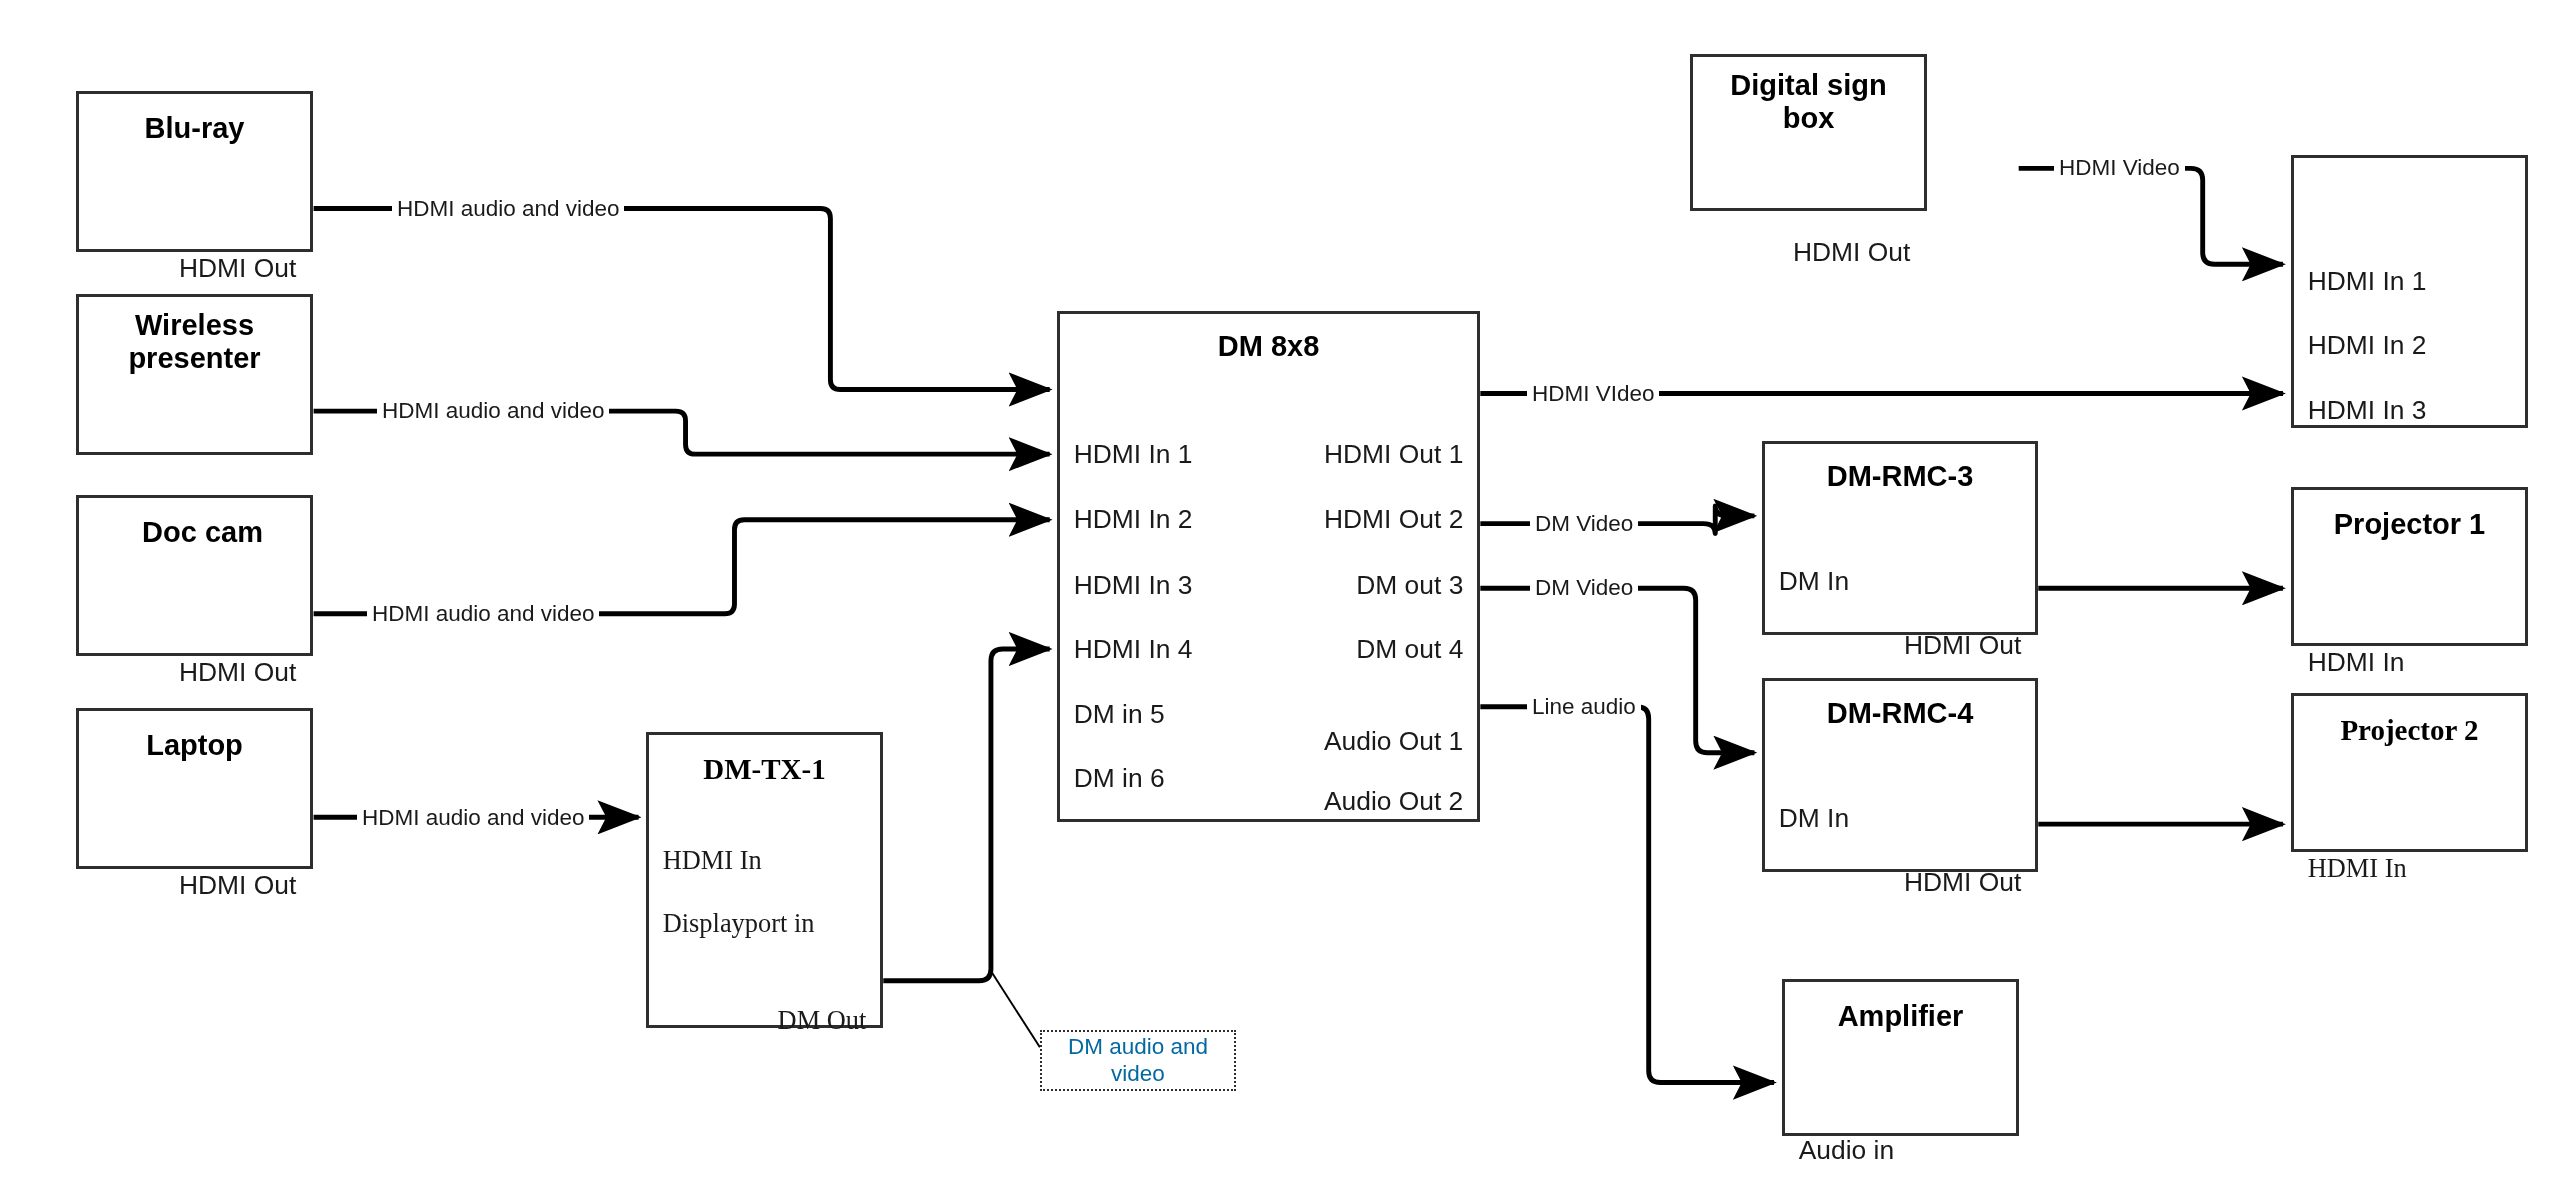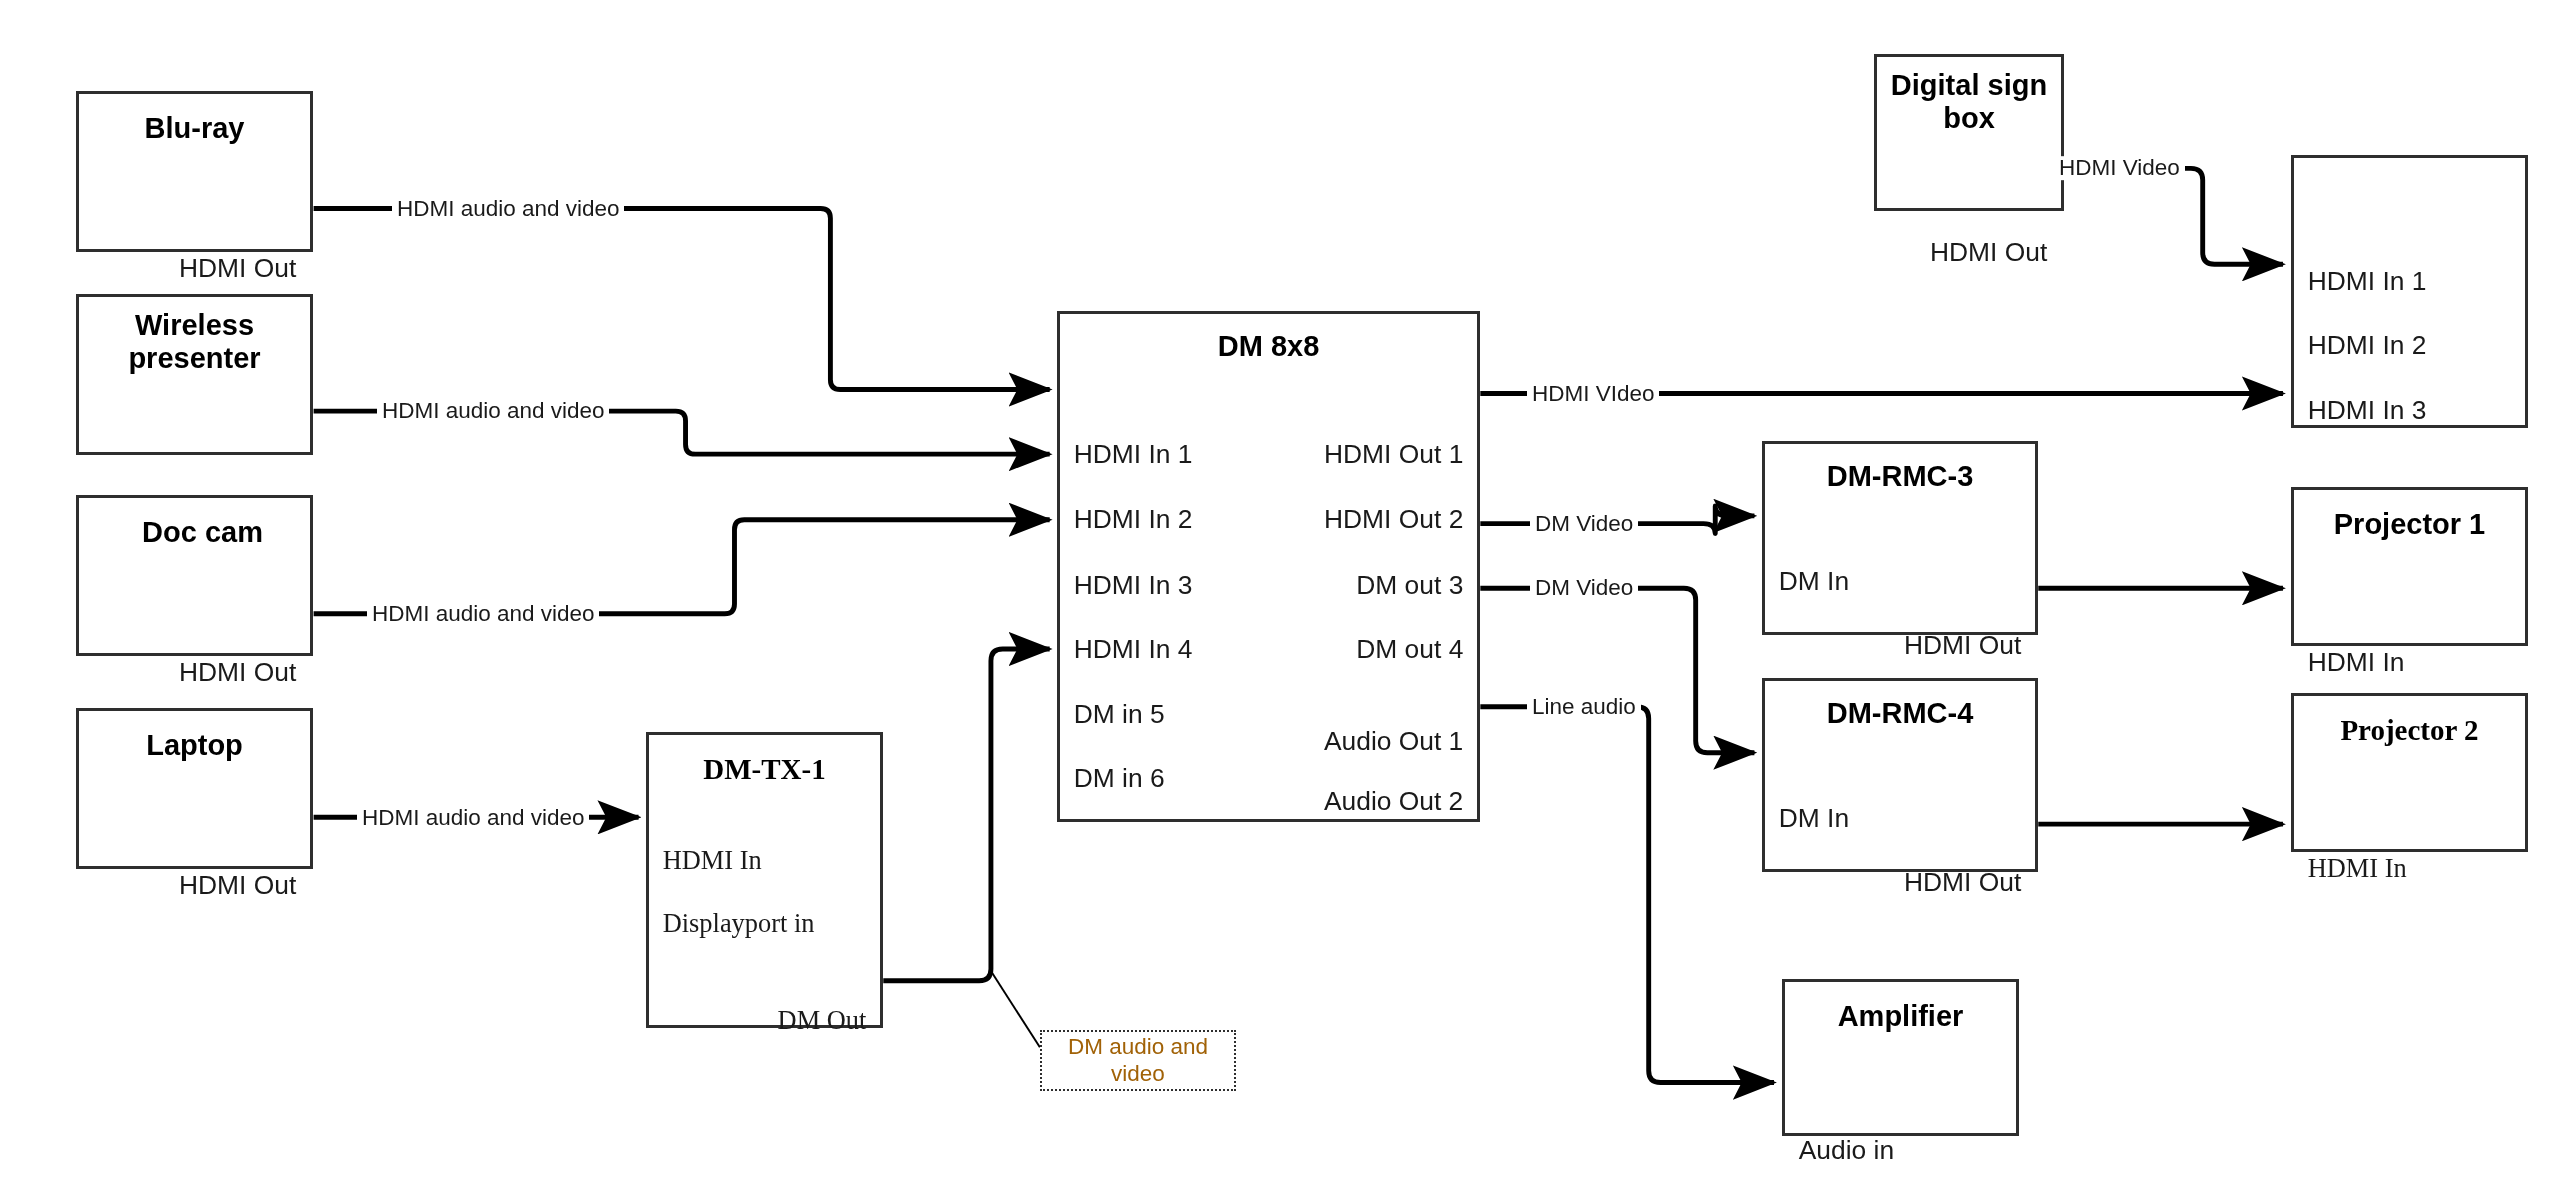--- a/index.html
+++ b/index.html
@@ -68,21 +68,21 @@
     padding: 0 4.9px;
     z-index: 3;
     transform: translateY(-50%);
   }
   .callout {
     position: absolute;
     box-sizing: border-box;
     border: 2px dotted #2e2e2e;
     background: #ffffff;
     font-size: 22.5px;
-    color: #a16207;
+    color: #0369a1;
     line-height: 1.18;
     text-align: center;
     display: flex;
     align-items: center;
     justify-content: center;
     padding: 3.9px 5.9px;
     z-index: 3;
   }
 </style>
 </head>
@@ -159,21 +159,21 @@
           <div class="port in" style="top: 338px;">DM in 5</div>
           <div class="port in" style="top: 402px;">DM in 6</div>
           <div class="port out" style="top: 78px;">HDMI Out 1</div>
           <div class="port out" style="top: 143px;">HDMI Out 2</div>
           <div class="port out" style="top: 209px;">DM out 3</div>
           <div class="port out" style="top: 273px;">DM out 4</div>
           <div class="port out" style="top: 365px;">Audio Out 1</div>
           <div class="port out" style="top: 425px;">Audio Out 2</div>
         </div>
       </div>
-      <div class="node" style="left: 1874px; top: 54px; width: 190px; height: 157px;">
+      <div class="node" style="left: 1690px; top: 54px; width: 237px; height: 157px;">
         <div class="node-title" style="margin-top: 11.7px;">Digital sign
 box</div>
         <div class="ports">
           <div class="port out" style="top: 104px;">HDMI Out</div>
         </div>
       </div>
       <div class="node" style="left: 2291px; top: 155px; width: 237px; height: 273px;">
         <div class="ports">
           <div class="port in" style="top: 110px;">HDMI In 1</div>
           <div class="port in" style="top: 174px;">HDMI In 2</div>

